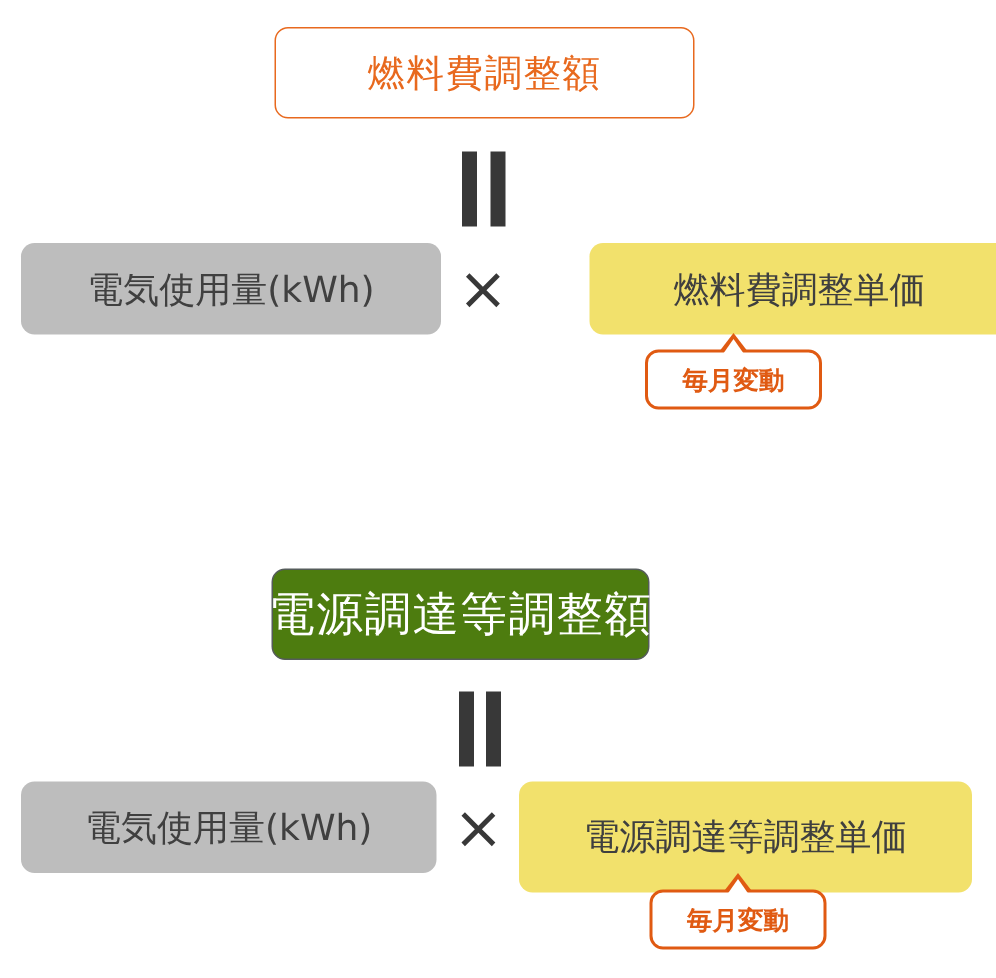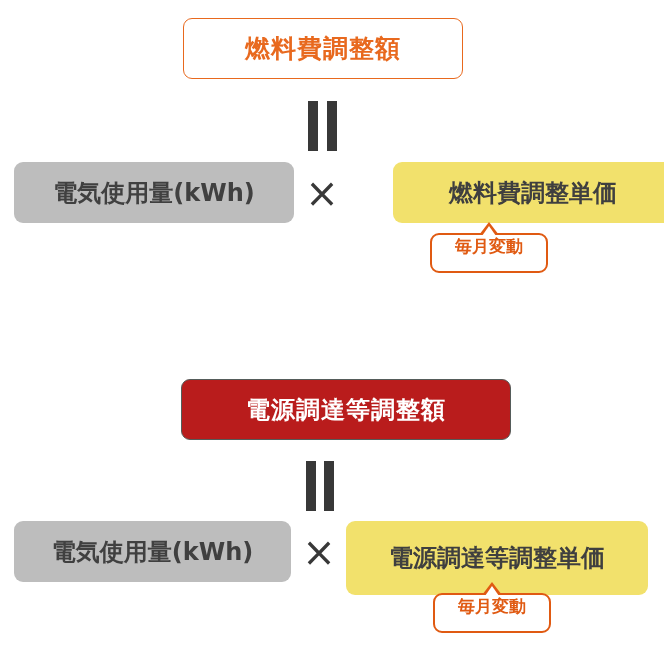--- a/index.html
+++ b/index.html
@@ -1,34 +1,34 @@
 <!DOCTYPE html>
 <html><head>
 <meta charset="utf-8">
 <style>
   html, body { margin: 0; padding: 0; background: #ffffff; }
   body { width: 664px; height: 652px; position: relative; overflow: hidden;
          font-family: "DejaVu Sans", "Liberation Sans", sans-serif; }
   .abs { position: absolute; box-sizing: border-box; }
   .box { display: flex; align-items: center; justify-content: center;
-         font-weight: bold; border-radius: 9px; white-space: nowrap; }
+         font-weight: normal; border-radius: 9px; white-space: nowrap; }
   .result-orange { left: 183px; top: 18px; width: 280px; height: 61px;
          border: 1.5px solid #e8691e; background: #ffffff; color: #e8691e;
          font-size: 25px; letter-spacing: 1px; }
-  .result-gray { left: 181px; top: 379px; width: 330px; height: 61px;
-         border: 1.5px solid #555c5a; background: #b91c1c; color: #ffffff;
-         font-size: 24px; letter-spacing: 1px; }
+  .result-gray { left: 181px; top: 379px; width: 252px; height: 61px;
+         border: 1.5px solid #555c5a; background: #4d7c0f; color: #ffffff;
+         font-size: 31px; letter-spacing: 1px; }
   .usage { background: #bdbdbd; color: #404040; font-size: 24px; }
   .unit  { background: #f2e16c; color: #3f3f3f; font-size: 24px; }
   .eq { width: 10px; height: 50px; background: #383838; }
   .times { font-size: 40px; color: #383838; font-weight: normal; line-height: 1;
            display: flex; align-items: center; justify-content: center; }
   .bubble { border: 2.5px solid #e05a12; border-radius: 9px; background: #ffffff;
             color: #e05a12; font-size: 17px; font-weight: bold;
-            display: flex; align-items: flex-start; justify-content: center; }
+            display: flex; align-items: center; justify-content: center; }
   .bubble-tail { width: 0; height: 0; }
   .tail-outer { border-left: 10px solid transparent; border-right: 10px solid transparent;
                 border-bottom: 13px solid #e05a12; }
   .tail-inner { border-left: 7px solid transparent; border-right: 7px solid transparent;
                 border-bottom: 10px solid #ffffff; }
 </style>
 </head>
 <body>
 
 <div class="abs box result-orange">

